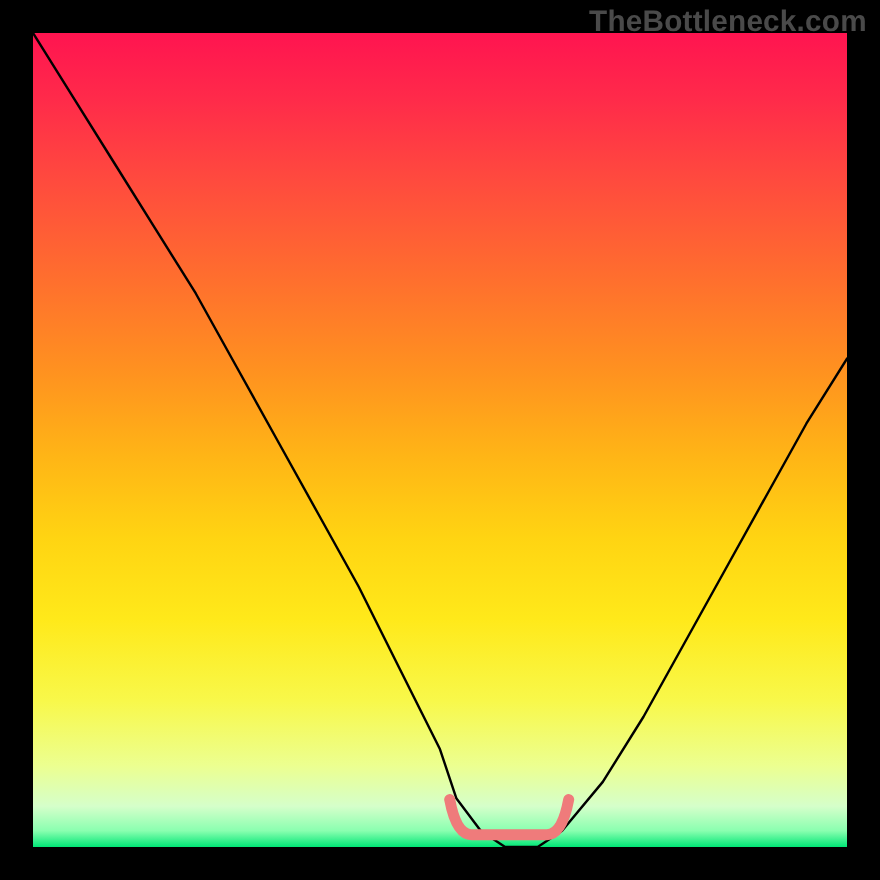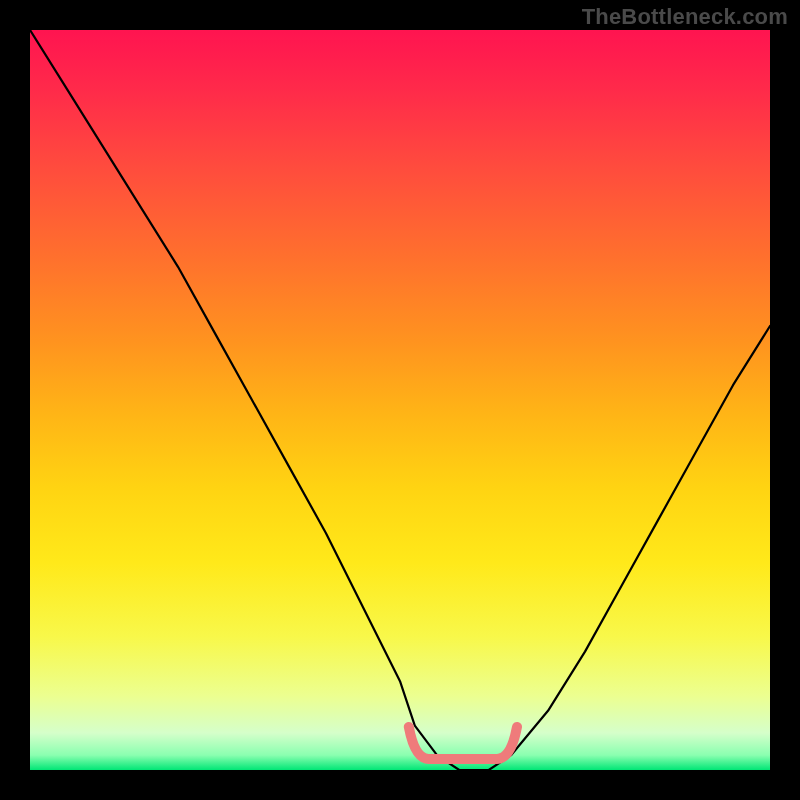--- a/index.html
+++ b/index.html
@@ -15,21 +15,21 @@
     position: relative;
     width: 800px;
     height: 800px;
     background: #000;
   }
   .watermark {
     position: absolute;
     top: 4px;
     right: 12px;
     color: #4a4a4a;
-    font-size: 22px;
+    font-size: 27px;
     font-weight: 600;
     letter-spacing: 0.2px;
     user-select: none;
   }
   .plot-area {
     position: absolute;
     left: 30px;
     top: 30px;
     width: 740px;
     height: 740px;

